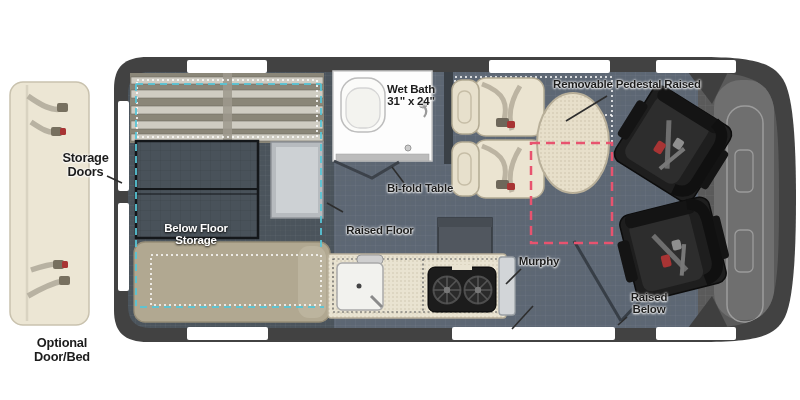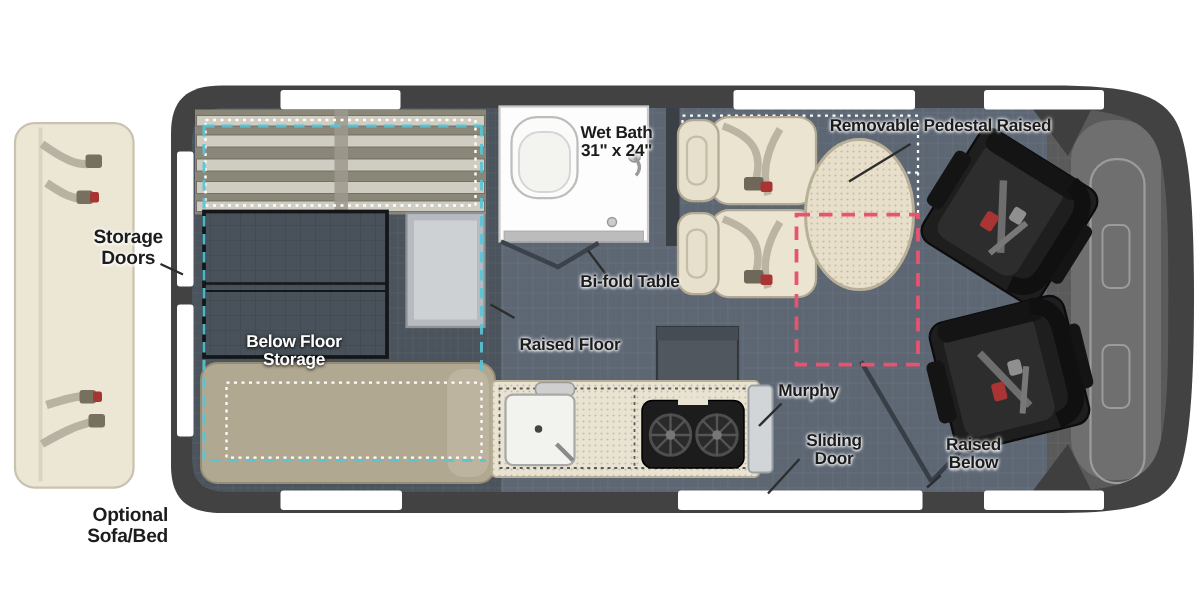--- a/index.html
+++ b/index.html
@@ -4,21 +4,21 @@
 <style>
   html,body{margin:0;padding:0;background:#fff;}
   #canvas{position:relative;width:800px;height:400px;background:#ffffff;overflow:hidden;
           font-family:"Liberation Sans", sans-serif;}
   #plan{position:absolute;left:0;top:0;}
   .lbl{position:absolute;font-weight:bold;font-size:11.5px;line-height:1.08;
        letter-spacing:-0.2px;text-align:center;white-space:nowrap;pointer-events:none;}
   .lbl.dark{color:#1c1c1c;text-shadow:0 0 2px #fff,0 0 3px rgba(255,255,255,.95),0 1px 2px rgba(255,255,255,.85);}
   .lbl.light{color:#ffffff;text-shadow:0 1px 2px rgba(0,0,0,.75),0 0 3px rgba(0,0,0,.55);}
   .lbl.lg{font-size:12.8px;line-height:1.12;}
-  .lbl.left{text-align:right;}
+  .lbl.left{text-align:center;}
 </style>
 </head>
 <body>
 
 <div id="canvas">
 
 <svg id="plan" width="800" height="400" viewBox="0 0 800 400">
   <defs>
     <pattern id="grid" width="5" height="5" patternUnits="userSpaceOnUse">
       <path d="M5 0H0V5" fill="none" stroke="rgba(255,255,255,0.07)" stroke-width="1"></path>
@@ -246,28 +246,24 @@
 
 <div class="lbl dark" style="left:381px;top:182px;width:78px;">Bi-fold Table</div>
 
 <div class="lbl dark" style="left:339px;top:224px;width:82px;">Raised Floor</div>
 
 <div class="lbl dark" style="left:548px;top:78px;width:158px;">Removable Pedestal Raised</div>
 
 
 <div class="lbl dark" style="left:515px;top:255px;width:48px;">Murphy</div>
 
-<div class="lbl dark" style="left:527px;top:288px;width:58px;">
-  <div>Sliding</div>
-  <div>Door</div>
-</div>
 
 <div class="lbl dark" style="left:619px;top:291px;width:60px;">
   <div>Raised</div>
   <div>Below</div>
 </div>
 
 <div class="lbl dark lg left" style="left:12px;top:336px;width:100px;">
   <div>Optional</div>
-  <div>Sofa/Bed</div>
+  <div>Door/Bed</div>
 </div>
 
 </div>
 
 </body></html>

